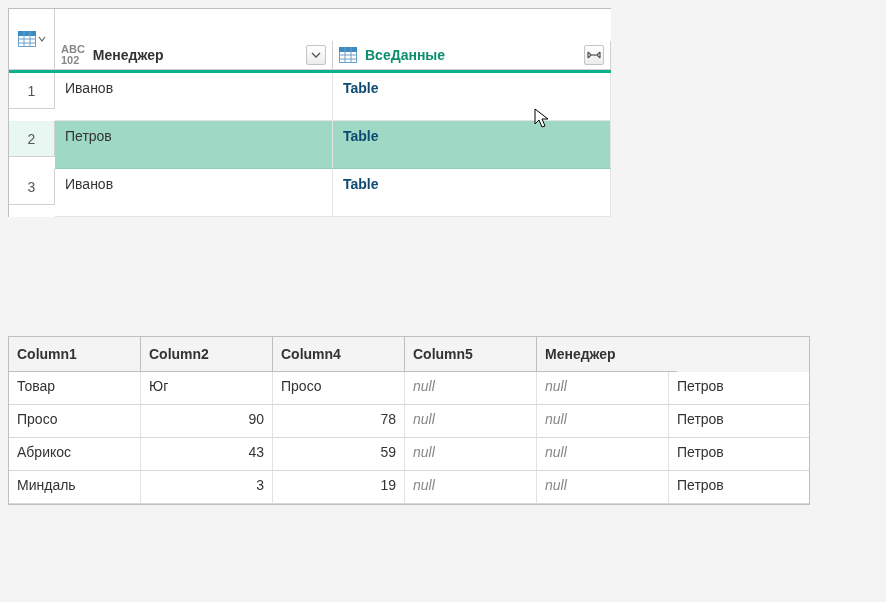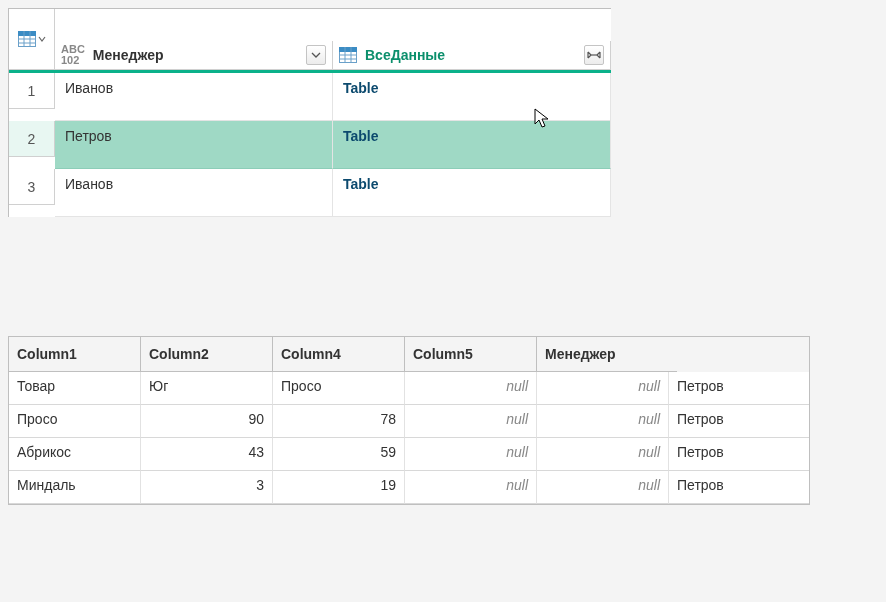--- a/index.html
+++ b/index.html
@@ -99,21 +99,21 @@
   }
   .pv-row { display:flex; }
   .pv-row .pv-c {
     border-right:1px solid #e2e2e2;
     border-bottom:1px solid #d8d8d8;
     padding:6px 8px;
     height:33px;
     background:#fff;
   }
   .pv-c.num { text-align:right; }
-  .pv-c.null { text-align:right; font-style:italic; color:#888; }
+  .pv-c.null { font-style:italic; color:#888; }
   .colA{width:132px}.colB{width:132px}.colC{width:132px}.colD{width:132px}.colE{width:132px}.colF{width:140px}
   
   svg { display:block; }
 </style>
 </head>
 <body>
 
 
 
 

